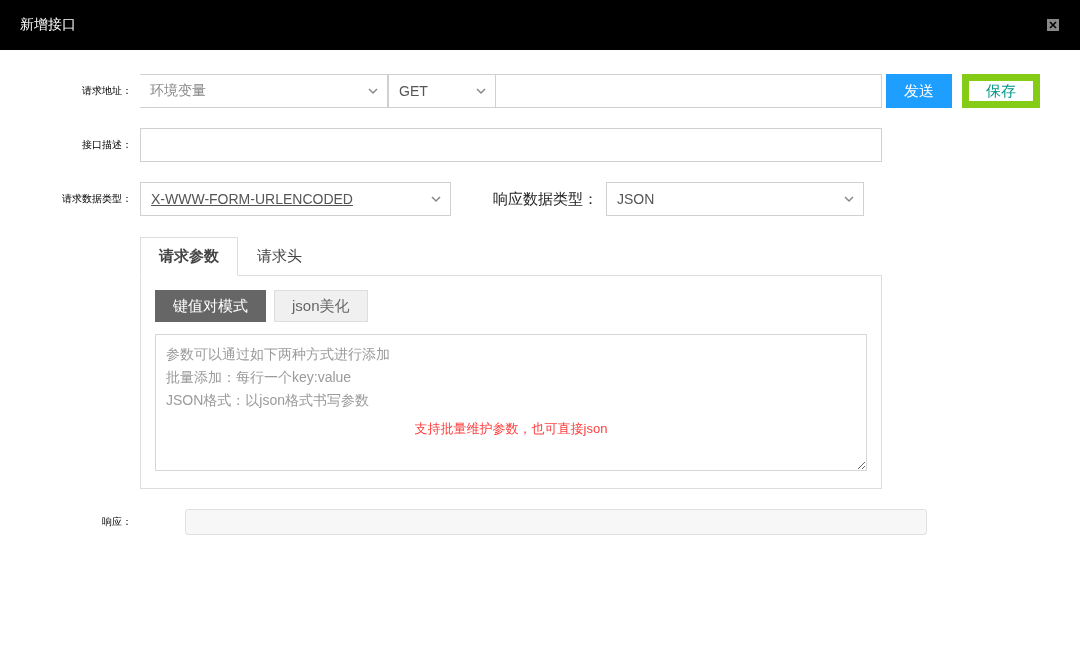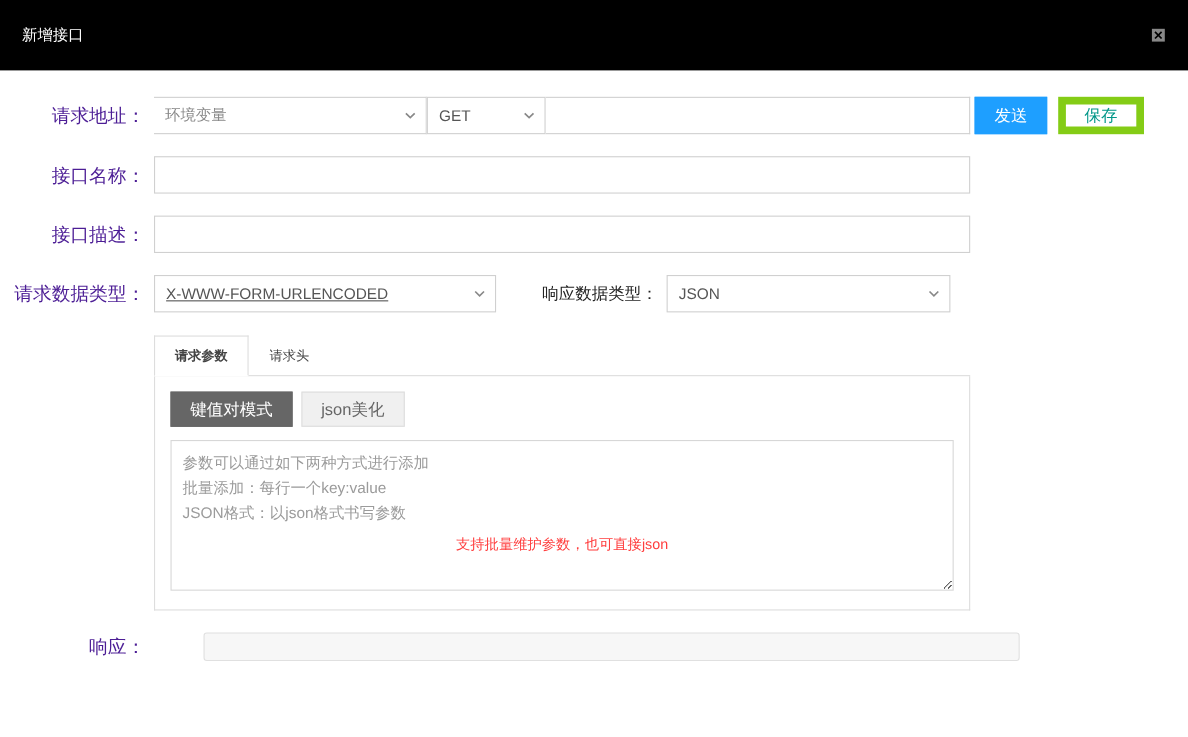--- a/index.html
+++ b/index.html
@@ -9,21 +9,21 @@
       color: #333;
       background: #fff;
     }
     .container {
       width: 1080px;
       min-height: 670px;
       background: #fff;
       position: relative;
     }
     .header {
-      height: 64px;
+      height: 50px;
       background: #000;
       color: #fff;
       display: flex;
       align-items: center;
       justify-content: space-between;
       padding: 0 20px;
     }
     .close-icon {
       width: 14px;
       height: 14px;
@@ -38,22 +38,22 @@
     }
     .form-row {
       display: flex;
       align-items: center;
       margin-bottom: 20px;
     }
     .form-label {
       width: 130px;
       text-align: right;
       padding-right: 8px;
-      font-size: 17px;
-      color: #4c1d95;
+      font-size: 10px;
+      color: #000000;
     }
     .form-controls {
       flex: 1;
       display: flex;
       align-items: center;
       gap: 0;
     }
     .select {
       position: relative;
       height: 34px;
@@ -111,21 +111,21 @@
       color: #666;
       border: 1px solid #ddd;
     }
     .tabs {
       border-bottom: 1px solid #ddd;
       display: flex;
     }
     .tab {
       padding: 9px 18px;
       cursor: pointer;
-      font-size: 12px;
+      font-size: 15px;
       color: #444;
       border: 1px solid transparent;
       position: relative;
       bottom: -1px;
     }
     .tab.active {
       font-weight: bold;
       border: 1px solid #ddd;
       border-bottom: 1px solid #fff;
       background: #fff;
@@ -230,24 +230,20 @@
           </span>
         </div>
         <input class="input addr-url" value="" style="">
       </div>
       <div style="display:flex; gap:10px; margin-left:4px;justify-content:flex-end;">
         <div class="btn btn-primary">发送</div>
         <div class="btn btn-outline-green">保存</div>
       </div>
     </div>
 
-    <div class="form-row">
-      <div class="form-label">接口名称：</div>
-      <input class="input full-input" value="" style="">
-    </div>
 
     <div class="form-row">
       <div class="form-label">接口描述：</div>
       <input class="input full-input" value="" style="">
     </div>
 
     <div class="form-row">
       <div class="form-label">请求数据类型：</div>
       <div class="two-col">
         <div class="select reqtype-select">

